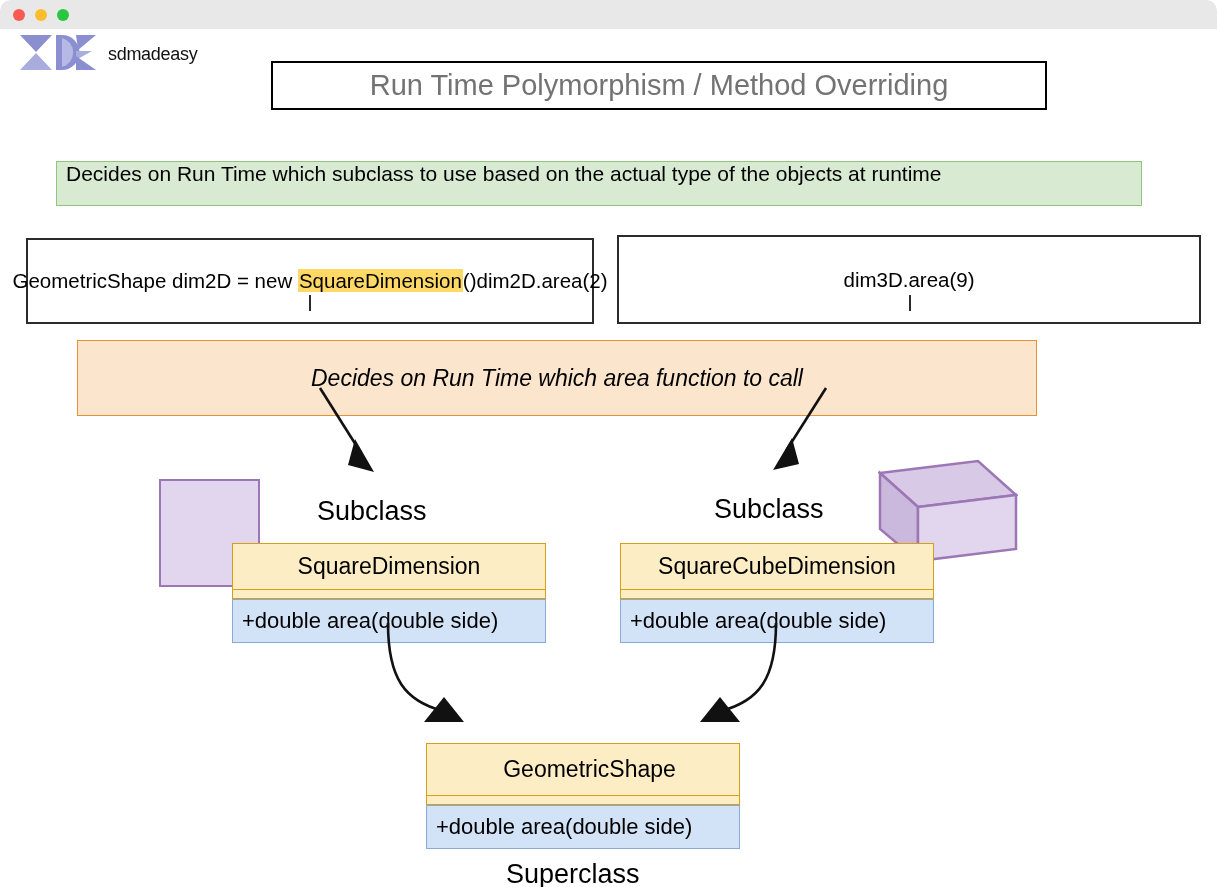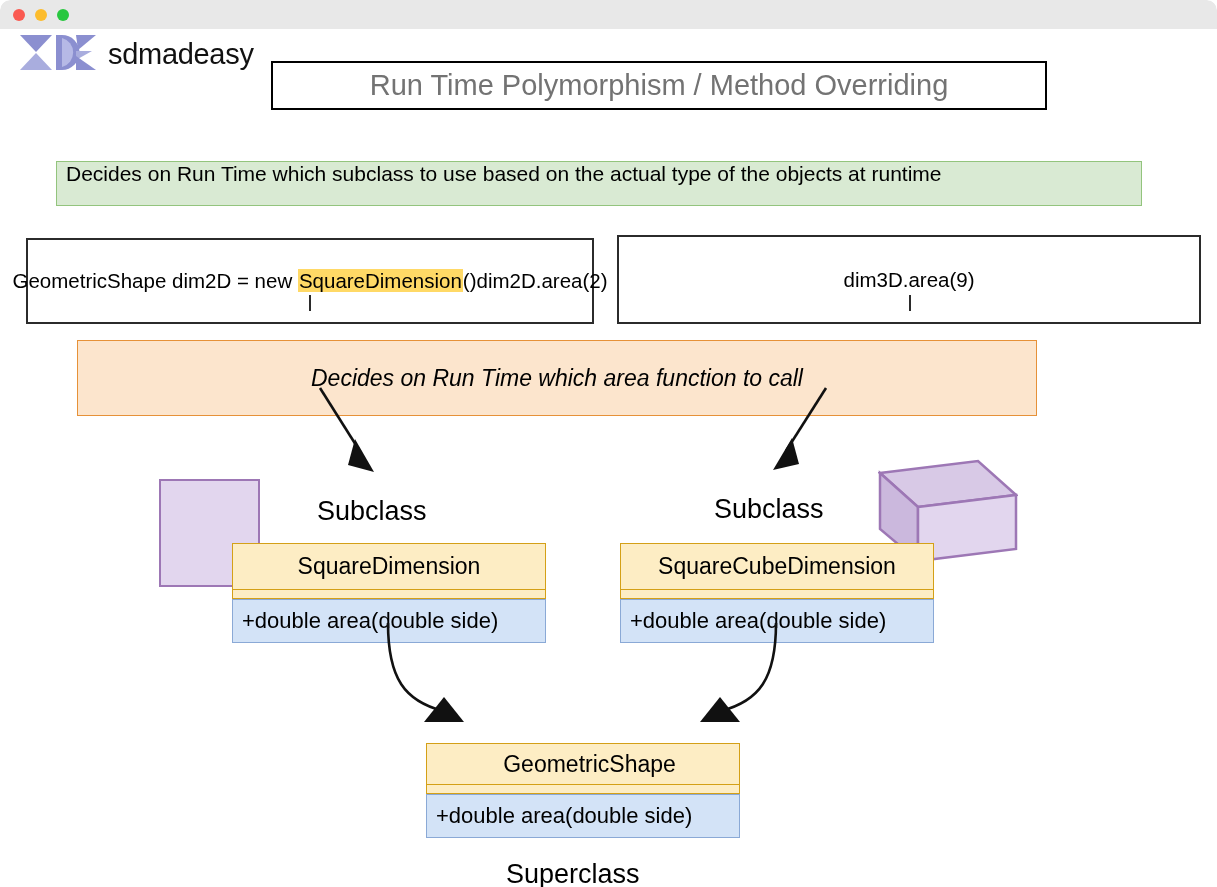--- a/index.html
+++ b/index.html
@@ -51,21 +51,21 @@
   
   #brand {
     position: absolute;
     left: 18px; top: 3px;
     display: flex;
     align-items: center;
     gap: 12px;
   }
   #brand-logo { width: 78px; height: 44px; display:block; }
   #brand-name {
-    font-size: 29px;
+    font-size: 18px;
     color: #111111;
     letter-spacing: -0.3px;
     white-space: nowrap;
   }
 
   #title-box {
     position: absolute;
     left: 271px; top: 32px;
     width: 776px;
     height: 49px;
@@ -197,21 +197,21 @@
 
   #uml-square       { left: 232px; top: 514px; width: 314px; }
   #uml-square .uml-name   { height: 47px; }
   #uml-square .uml-method { height: 44px; }
 
   #uml-cube         { left: 620px; top: 514px; width: 314px; }
   #uml-cube .uml-name     { height: 47px; }
   #uml-cube .uml-method   { height: 44px; }
 
   #uml-super        { left: 426px; top: 714px; width: 314px; }
-  #uml-super .uml-name    { height: 42px; padding-left: 13px; }
+  #uml-super .uml-name    { height: 53px; padding-left: 13px; }
   #uml-super .uml-method  { height: 44px; }
 
   
   .role-label {
     position: absolute;
     font-size: 27px;
     color: #000000;
     white-space: nowrap;
   }
   #label-subclass-left  { left: 317px; top: 467px; }

